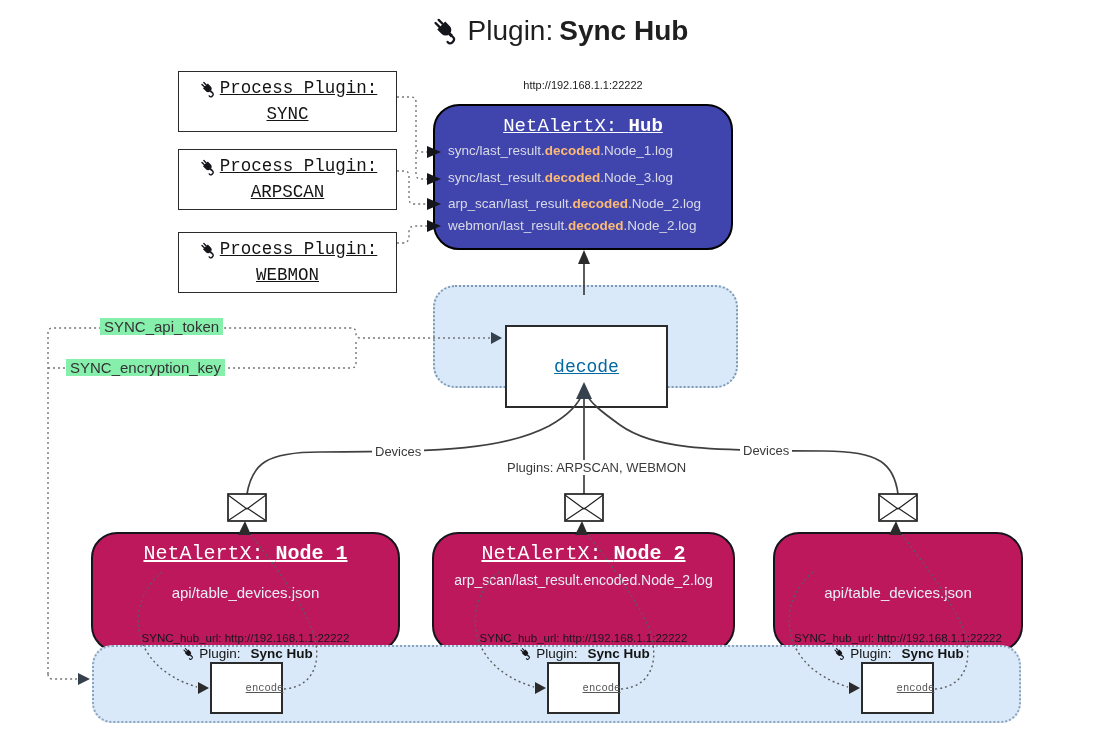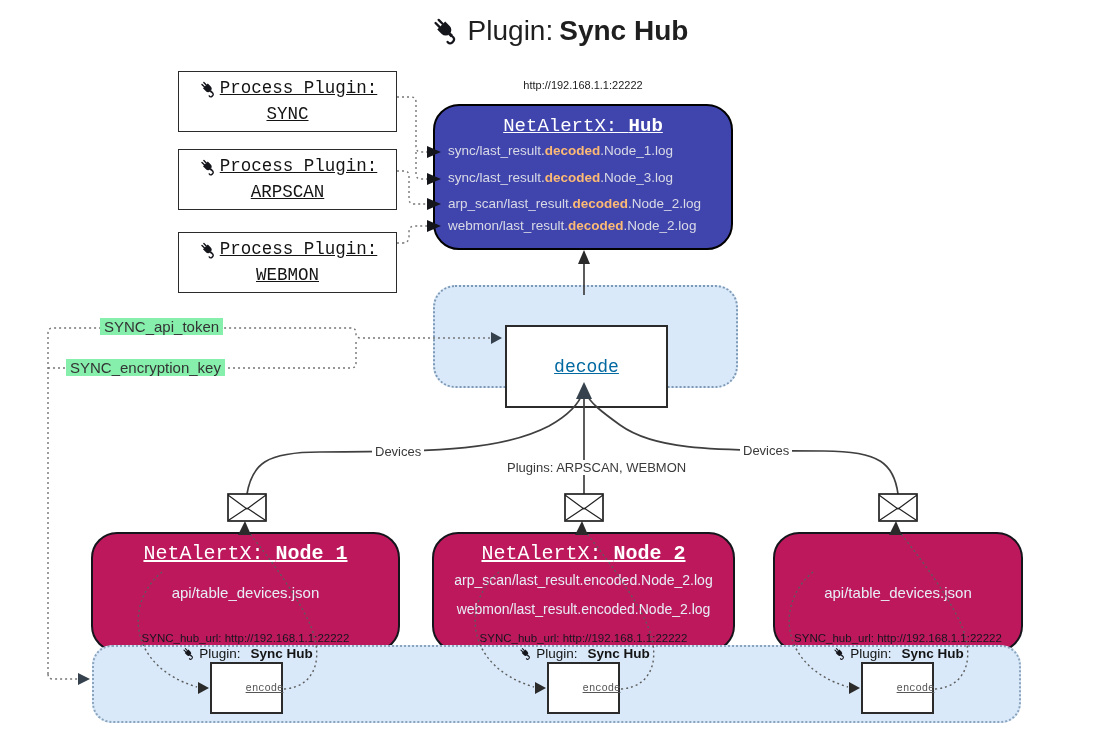--- a/index.html
+++ b/index.html
@@ -130,21 +130,20 @@
   <div class="abs edgelabel" style="left:740px;top:443px">Devices</div>
 
   <div class="abs node boxlayer" style="left:91px;width:309px">
     <div class="node-title mono"><span>NetAlertX: </span><b>Node_1</b></div>
     <div class="node-row" style="top:50px;font-size:15px">api/table_devices.json</div>
     <div class="node-url">SYNC_hub_url: http://192.168.1.1:22222</div>
   </div>
   <div class="abs node boxlayer" style="left:432px;width:303px">
     <div class="node-title mono"><span>NetAlertX: </span><b>Node_2</b></div>
     <div class="node-row" style="top:38px;font-size:14px">arp_scan/last_result.encoded.Node_2.log</div>
-    <div class="node-row" style="top:67px;font-size:14px">webmon/last_result.encoded.Node_2.log</div>
     <div class="node-url">SYNC_hub_url: http://192.168.1.1:22222</div>
   </div>
   <div class="abs node boxlayer" style="left:773px;width:250px">
     <div class="node-row" style="top:50px;font-size:15px">api/table_devices.json</div>
     <div class="node-url">SYNC_hub_url: http://192.168.1.1:22222</div>
   </div>
 
   <div class="abs band boxlayer"></div>
 
   <div class="abs band-label" style="left:157px">

